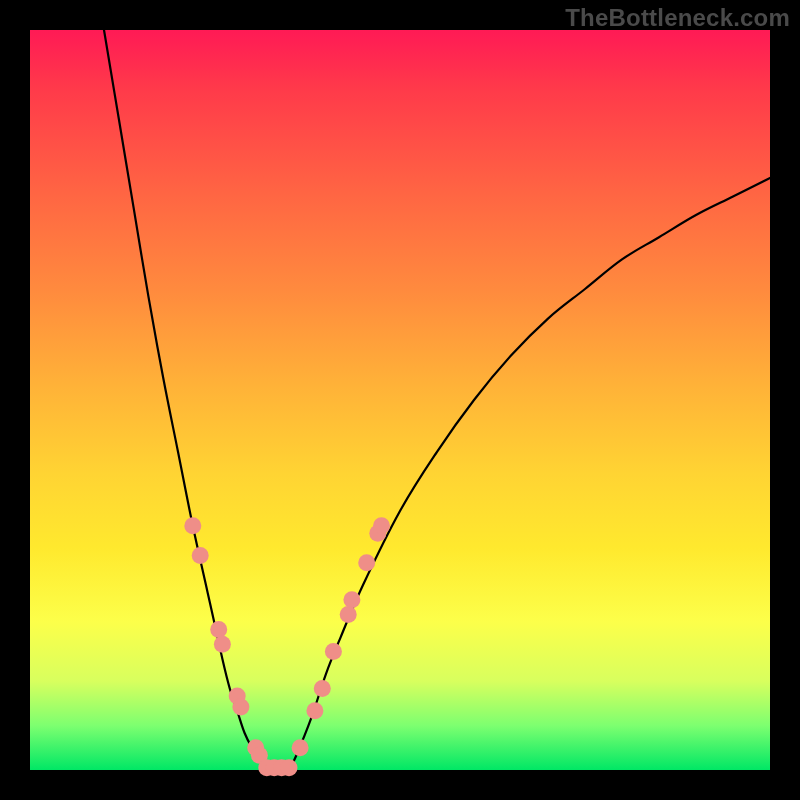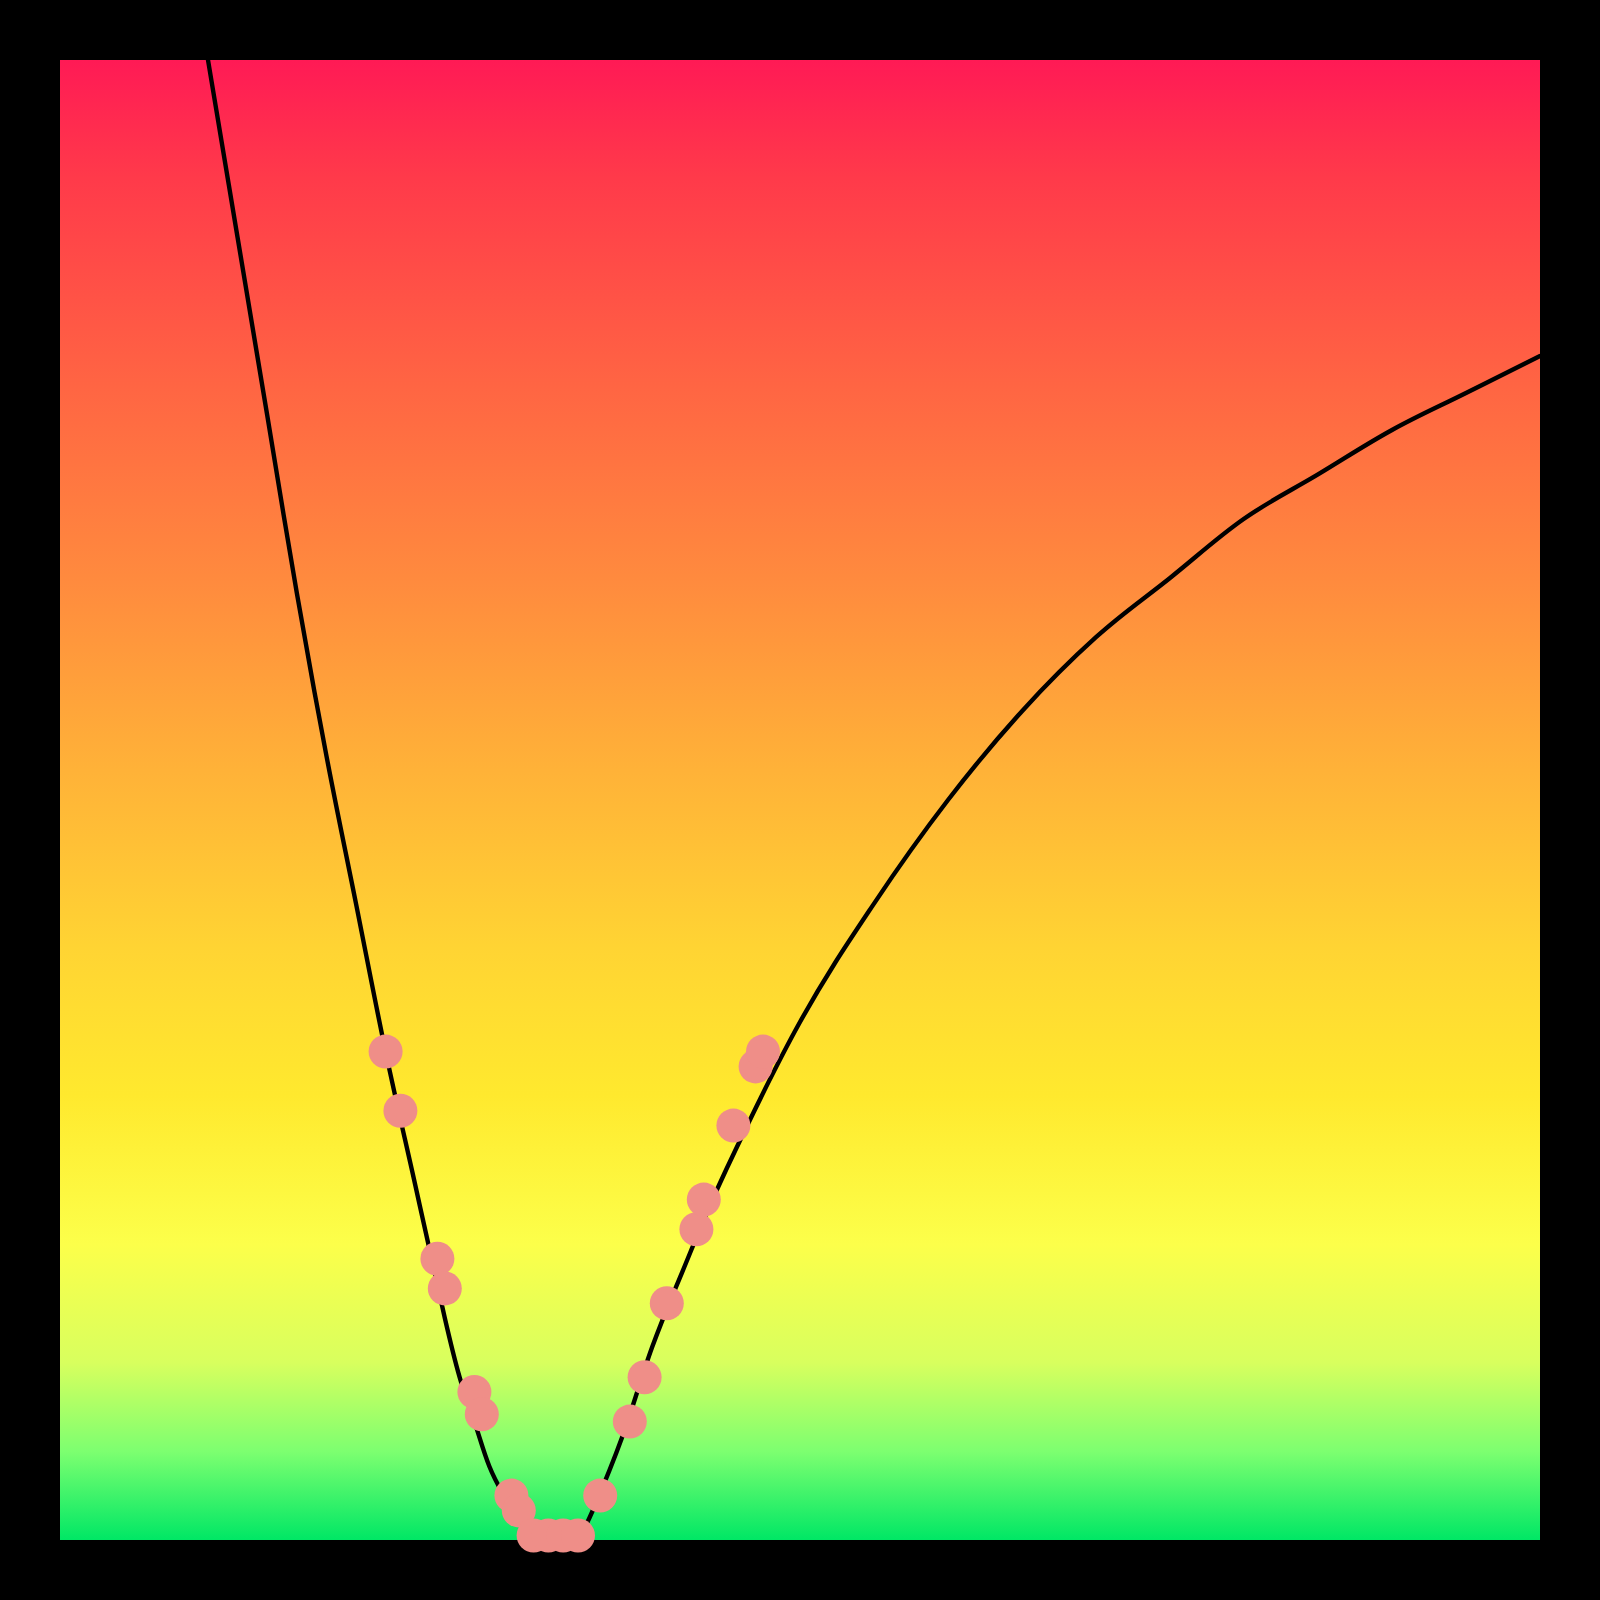--- a/index.html
+++ b/index.html
@@ -86,13 +86,14 @@
           <circle cx="292.3" cy="658.6" r="8.5" fill="#ef8e88"></circle>
           <circle cx="303.4" cy="621.6" r="8.5" fill="#ef8e88"></circle>
           <circle cx="318.2" cy="584.6" r="8.5" fill="#ef8e88"></circle>
           <circle cx="321.9" cy="569.8" r="8.5" fill="#ef8e88"></circle>
           <circle cx="336.7" cy="532.8" r="8.5" fill="#ef8e88"></circle>
           <circle cx="347.79999999999995" cy="503.2" r="8.5" fill="#ef8e88"></circle>
           <circle cx="351.5" cy="495.79999999999995" r="8.5" fill="#ef8e88"></circle>
         </g>
     </svg>
   </div>
+  <div class="watermark">TheBottleneck.com</div>
 </div>
 
 </body></html>

